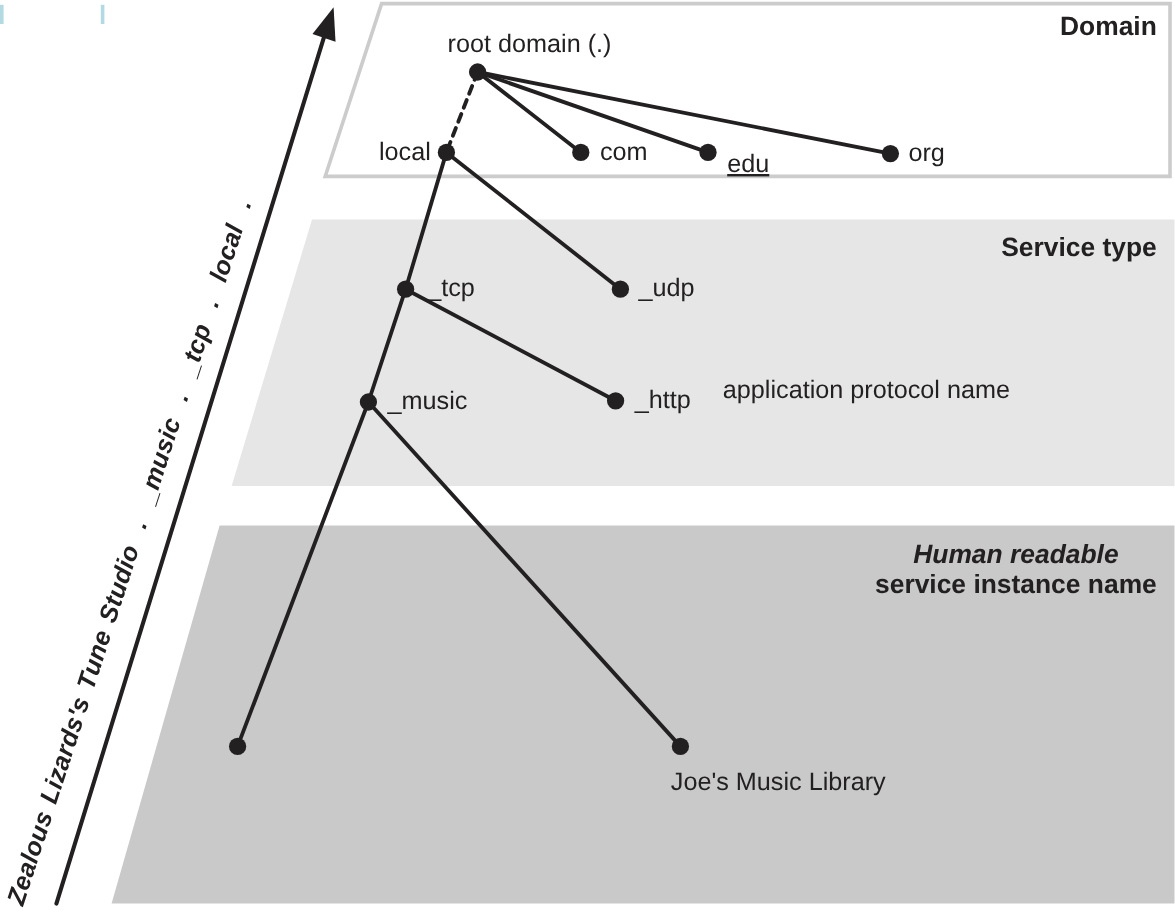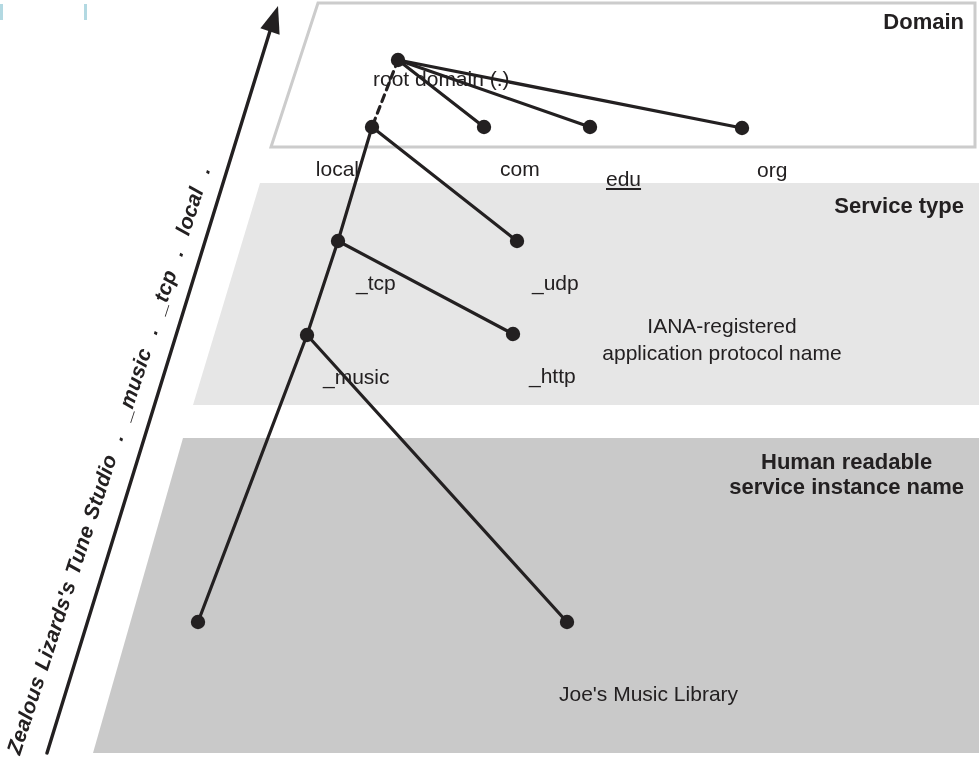--- a/index.html
+++ b/index.html
@@ -7,21 +7,21 @@
     position:relative;width:979px;height:760px;overflow:hidden;
     font-family:"Liberation Sans","DejaVu Sans",sans-serif;
     color:#232021;background:#ffffff;
   }
   #diagram-svg{position:absolute;left:0;top:0;}
   .band-domain{fill:#ffffff;stroke-width:3px;}
   .band{stroke:none;}
   .edges{fill:none;stroke-width:3.2px;stroke-linecap:round;}
   .edge-dashed{stroke-dasharray:7 5.5;}
   .axis-line{fill:none;stroke-width:3.4px;stroke-linecap:round;}
-  .label{position:absolute;font-size:21px;white-space:nowrap;margin-top:42px;}
+  .label{position:absolute;font-size:21px;white-space:nowrap;}
   .band-title{position:absolute;font-size:22px;font-weight:bold;white-space:nowrap;text-align:center;line-height:25px;}
   .annotation{position:absolute;width:300px;text-align:center;font-size:21px;line-height:27px;}
   .annotation span{display:block;}
   .axis-label{
     position:absolute;left:2px;top:750px;
     font-size:21px;font-weight:bold;font-style:italic;
     white-space:pre;letter-spacing:0.2px;word-spacing:2px;
     transform:rotate(-72deg);transform-origin:0 0;
   }
 </style>
@@ -72,33 +72,32 @@
       <line class="axis-line" x1="47" y1="753" x2="270" y2="31" stroke="#232021"></line>
       <polygon points="278,6 279.6,34.7 260.4,28.3" fill="#232021"></polygon>
     </g>
   </svg>
 
   <div class="axis-label">Zealous Lizards's Tune Studio  .  _music  .  _tcp  .  local  .</div>
 
   <div class="band-title" style="right:15px;top:9px;">Domain</div>
   <div class="band-title" style="right:15px;top:193px;">Service type</div>
   <div class="band-title" style="right:15px;top:449px;">
-    <span style="display:block;">Human readable</span>
+    <span style="display:block;font-style:italic;">Human readable</span>
     <span style="display:block;">service instance name</span>
   </div>
 
   <div class="label" style="left:373px;top:25px;">root domain (.)</div>
   <div class="label" style="right:620px;top:115px;">local</div>
   <div class="label" style="left:500px;top:115px;">com</div>
   <div class="label" style="left:606px;top:125px;text-decoration:underline;">edu</div>
   <div class="label" style="left:757px;top:116px;">org</div>
   <div class="label" style="left:356px;top:229px;">_tcp</div>
   <div class="label" style="left:532px;top:229px;">_udp</div>
   <div class="label" style="left:323px;top:323px;">_music</div>
   <div class="label" style="left:529px;top:322px;">_http</div>
   <div class="label" style="left:559px;top:640px;">Joe's Music Library</div>
 
   <div class="annotation" style="left:572px;top:312px;">
-    <span>IANA-registered</span>
     <span>application protocol name</span>
   </div>
 
 </div>
 
 </body></html>

